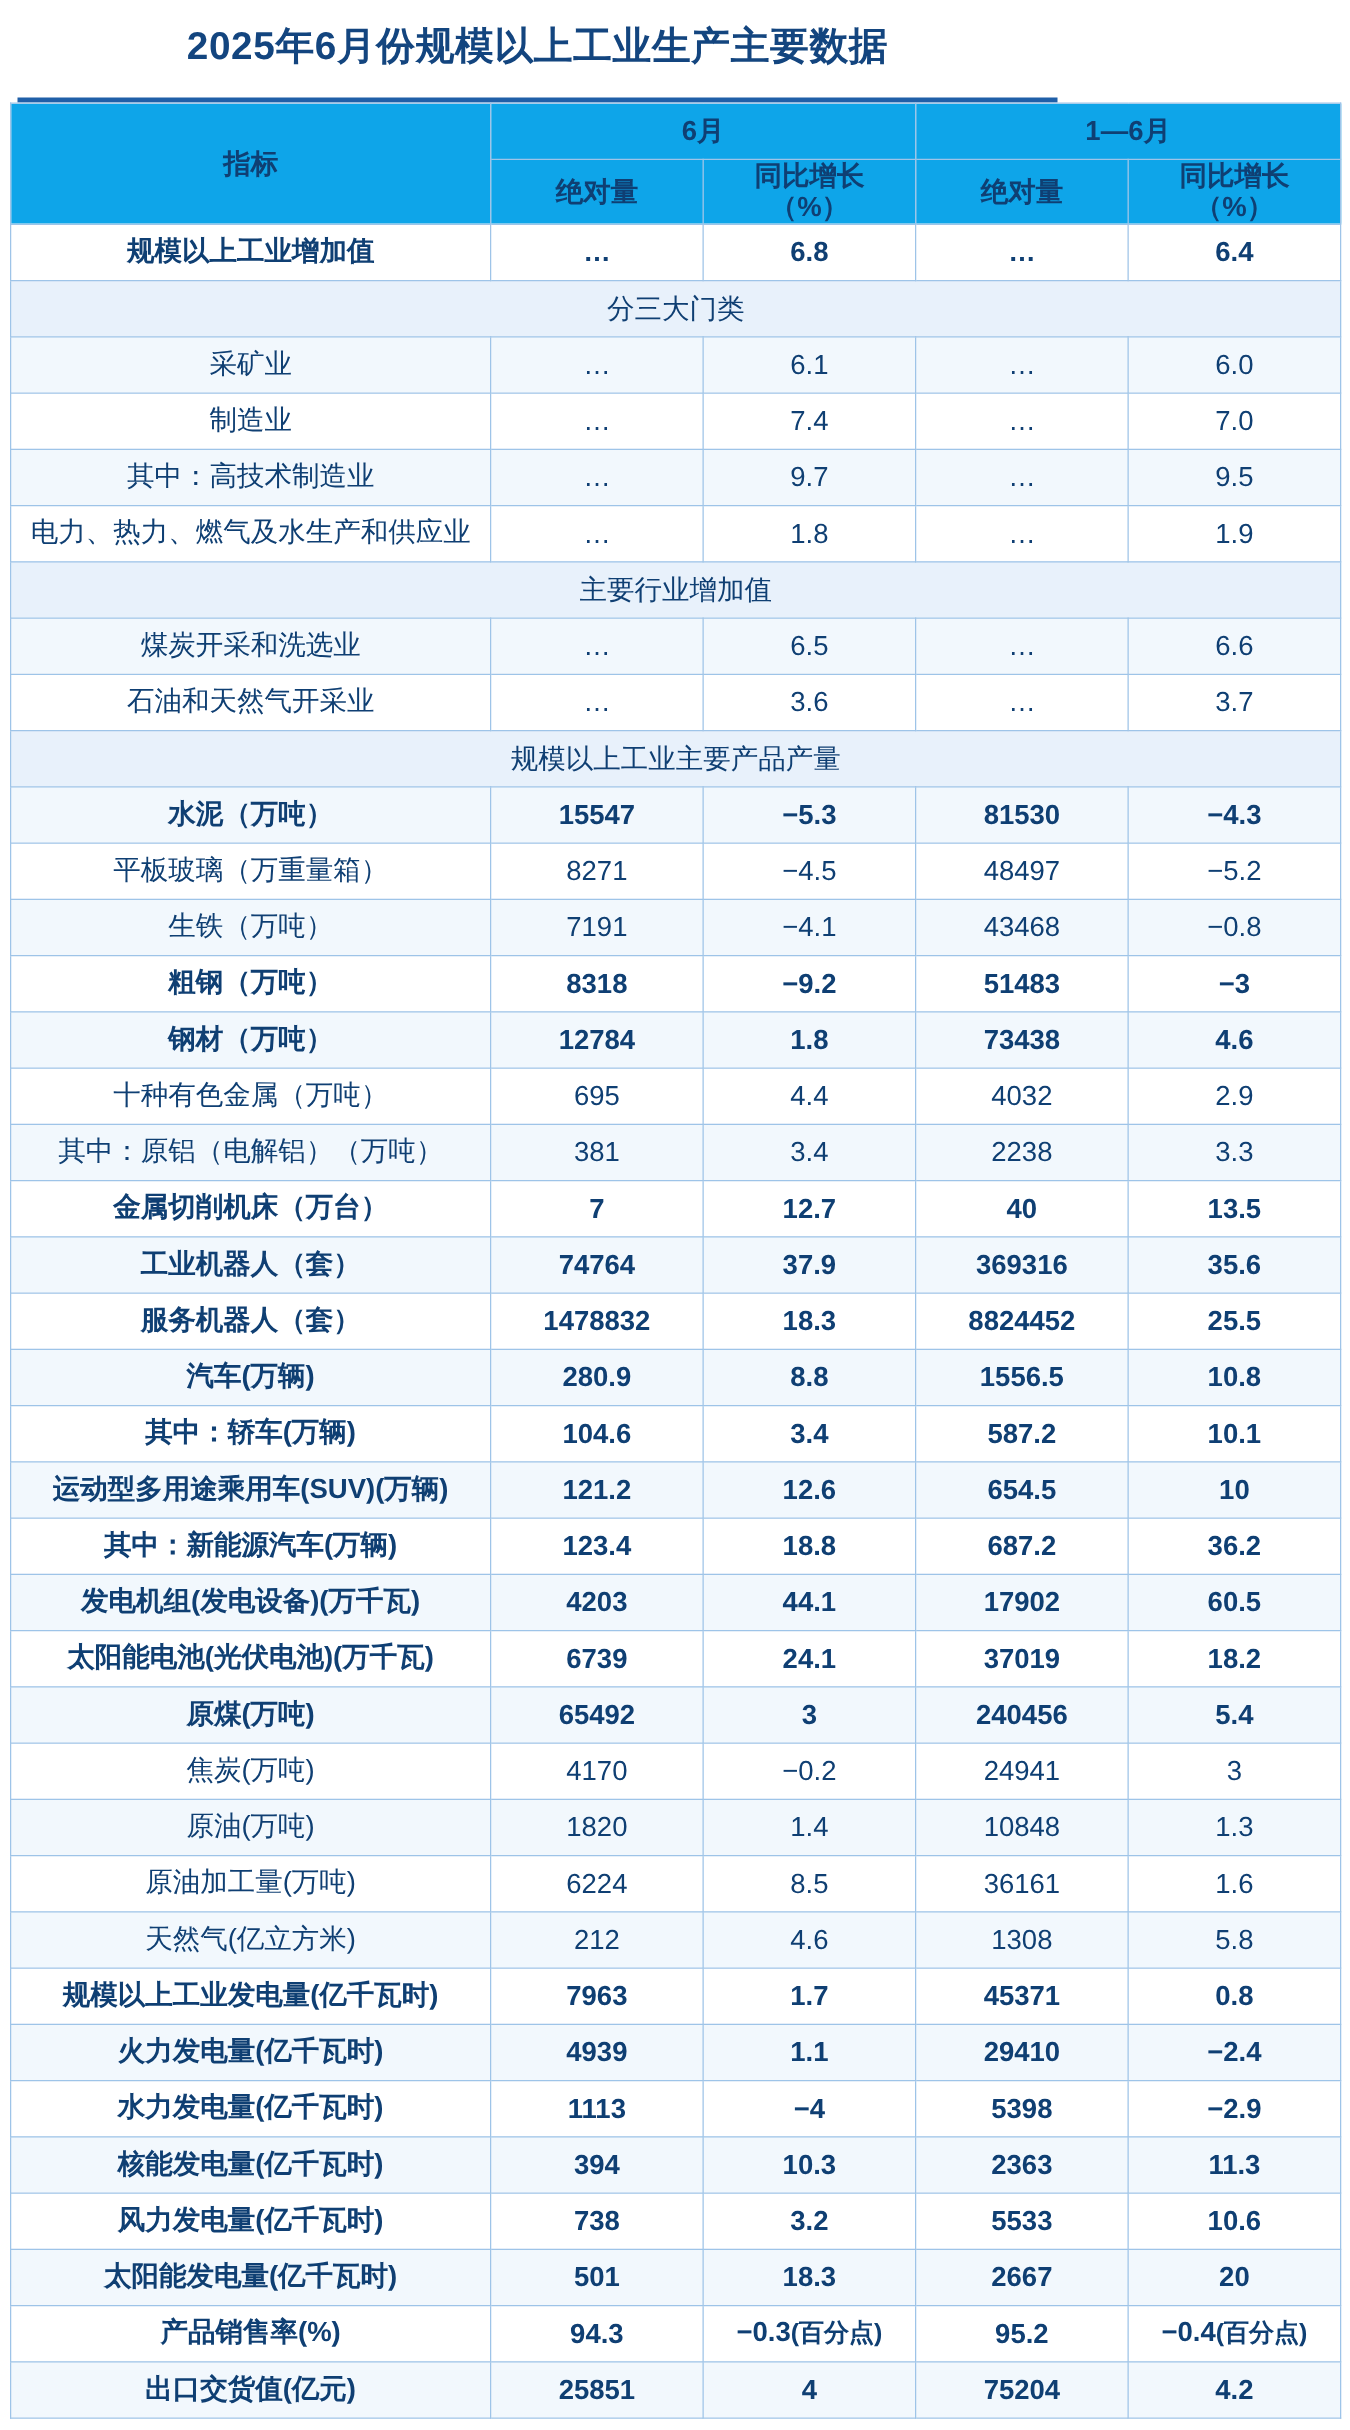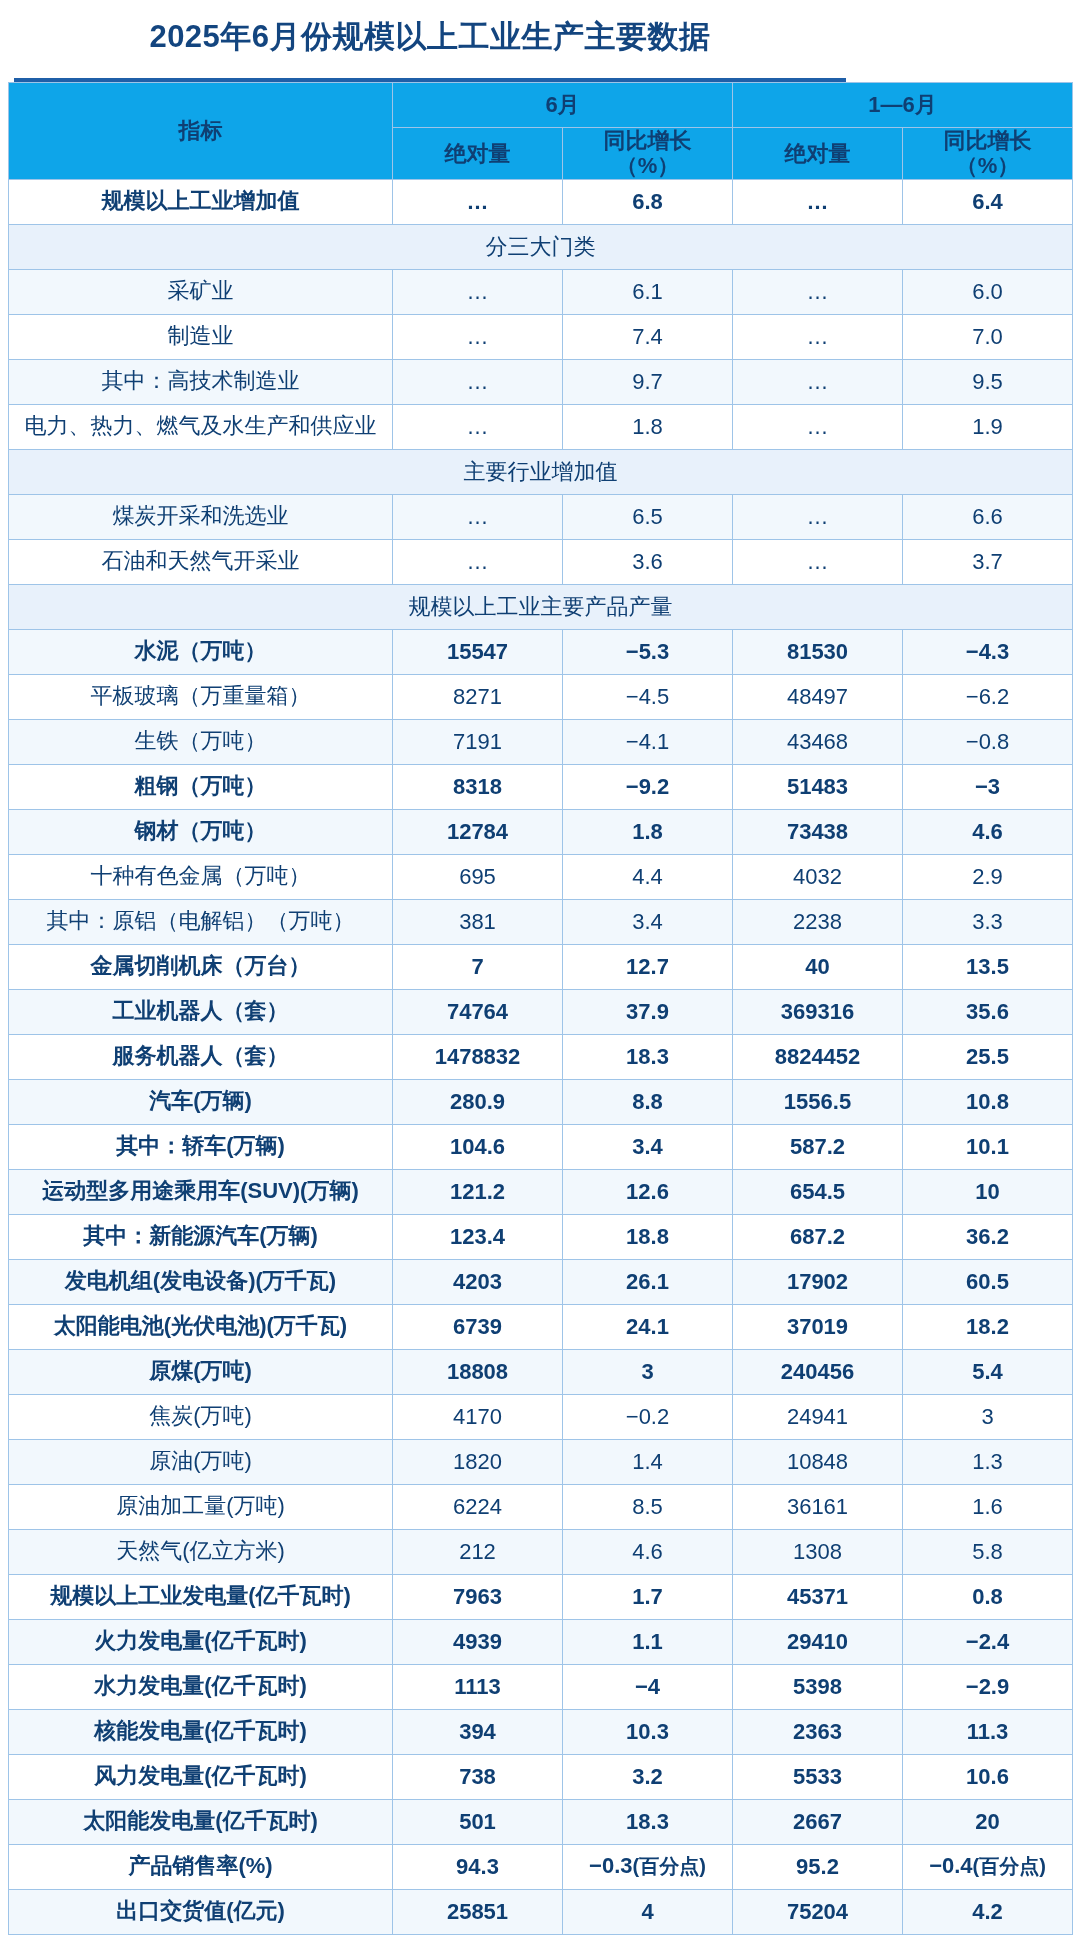--- a/index.html
+++ b/index.html
@@ -183,21 +183,21 @@
           <td class="num num-strong"><span>15547</span></td>
           <td class="num num-strong"><span>−5.3</span></td>
           <td class="num num-strong"><span>81530</span></td>
           <td class="num num-strong"><span>−4.3</span></td>
         </tr>
         <tr class="zebra-a">
           <td class="row-label">平板玻璃（万重量箱）</td>
           <td class="num"><span>8271</span></td>
           <td class="num"><span>−4.5</span></td>
           <td class="num"><span>48497</span></td>
-          <td class="num"><span>−6.2</span></td>
+          <td class="num"><span>−5.2</span></td>
         </tr>
         <tr class="zebra-b">
           <td class="row-label">生铁（万吨）</td>
           <td class="num"><span>7191</span></td>
           <td class="num"><span>−4.1</span></td>
           <td class="num"><span>43468</span></td>
           <td class="num"><span>−0.8</span></td>
         </tr>
         <tr class="zebra-a">
           <td class="row-label b">粗钢（万吨）</td>
@@ -272,34 +272,34 @@
         <tr class="zebra-a">
           <td class="row-label b">其中：新能源汽车(万辆)</td>
           <td class="num num-strong"><span>123.4</span></td>
           <td class="num num-strong"><span>18.8</span></td>
           <td class="num num-strong"><span>687.2</span></td>
           <td class="num num-strong"><span>36.2</span></td>
         </tr>
         <tr class="zebra-b">
           <td class="row-label b">发电机组(发电设备)(万千瓦)</td>
           <td class="num num-strong"><span>4203</span></td>
-          <td class="num num-strong"><span>26.1</span></td>
+          <td class="num num-strong"><span>44.1</span></td>
           <td class="num num-strong"><span>17902</span></td>
           <td class="num num-strong"><span>60.5</span></td>
         </tr>
         <tr class="zebra-a">
           <td class="row-label b">太阳能电池(光伏电池)(万千瓦)</td>
           <td class="num num-strong"><span>6739</span></td>
           <td class="num num-strong"><span>24.1</span></td>
           <td class="num num-strong"><span>37019</span></td>
           <td class="num num-strong"><span>18.2</span></td>
         </tr>
         <tr class="zebra-b">
           <td class="row-label b">原煤(万吨)</td>
-          <td class="num num-strong"><span>18808</span></td>
+          <td class="num num-strong"><span>65492</span></td>
           <td class="num num-strong"><span>3</span></td>
           <td class="num num-strong"><span>240456</span></td>
           <td class="num num-strong"><span>5.4</span></td>
         </tr>
         <tr class="zebra-a">
           <td class="row-label">焦炭(万吨)</td>
           <td class="num"><span>4170</span></td>
           <td class="num"><span>−0.2</span></td>
           <td class="num"><span>24941</span></td>
           <td class="num"><span>3</span></td>

